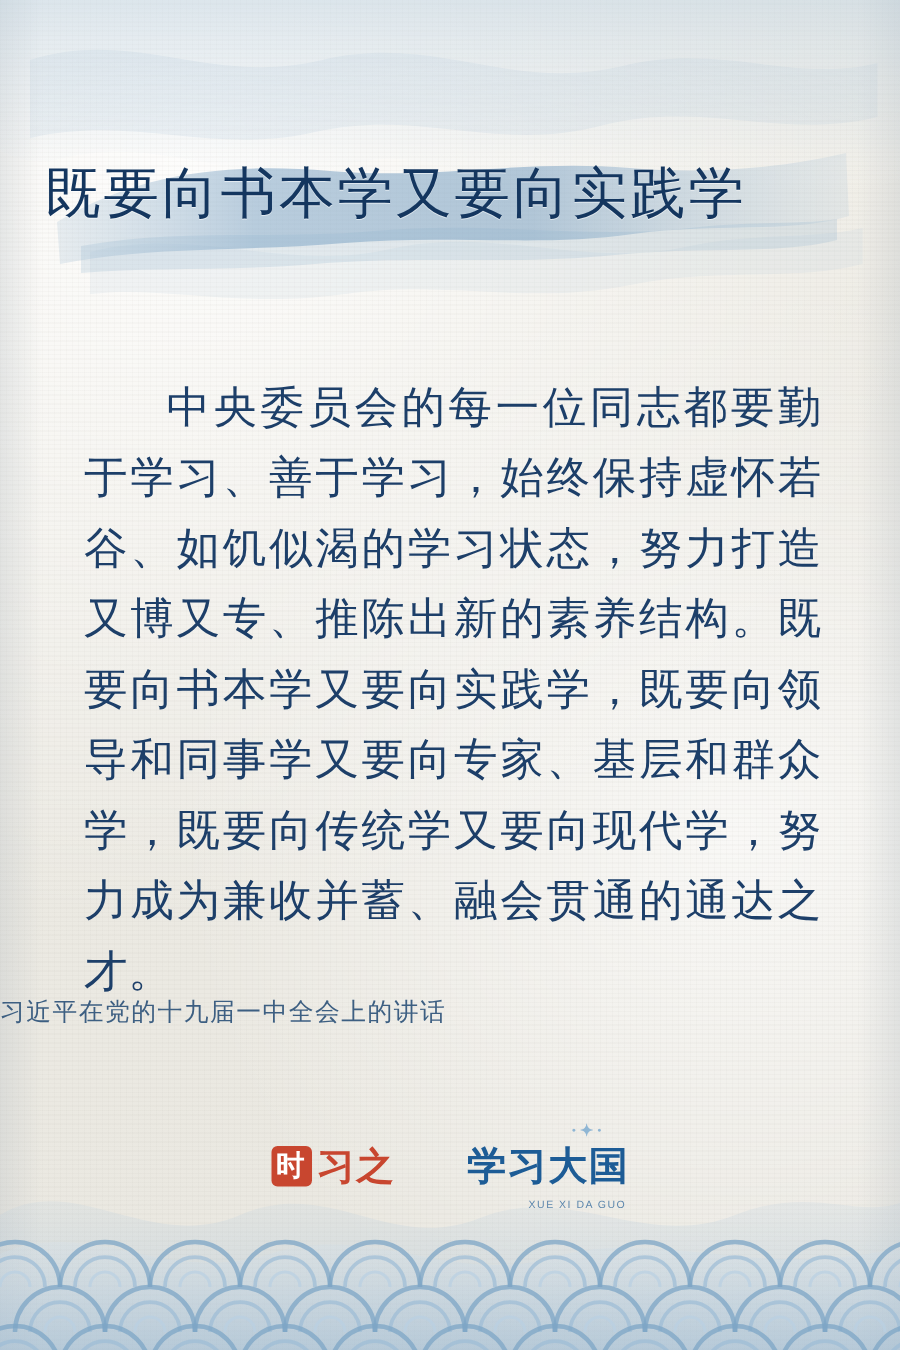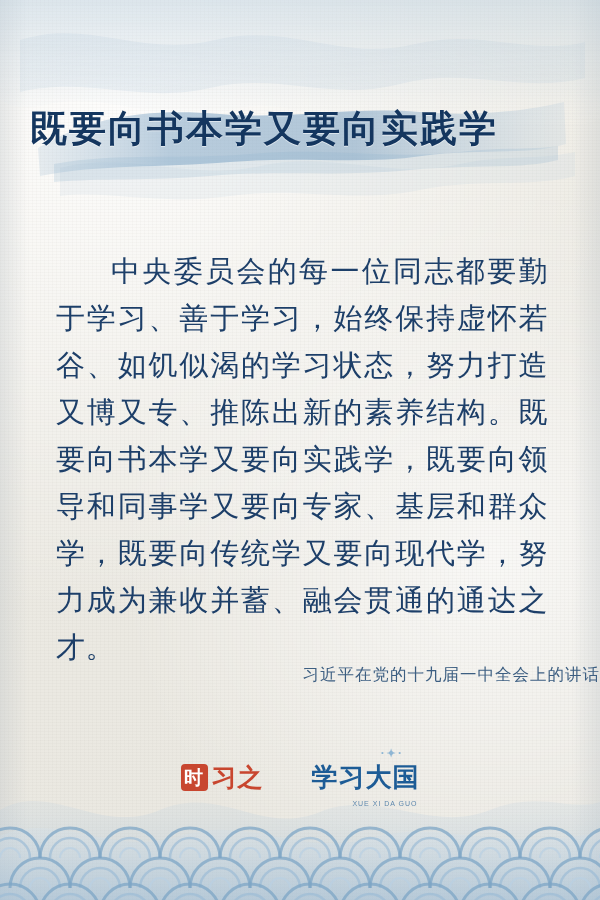--- a/index.html
+++ b/index.html
@@ -75,21 +75,21 @@
   }
 
   .title {
     position: absolute;
     top: 104px;
     left: 0;
     width: 528px;
     text-align: center;
     z-index: 5;
     font-family: "DejaVu Serif", "Liberation Serif", serif;
-    font-weight: bold;
+    font-weight: normal;
     font-size: 37px;
     letter-spacing: 2px;
     color: #14365f;
     text-shadow: 0 1px 0 rgba(255,255,255,0.55);
   }
 
   .body-text {
     position: absolute;
     top: 248px;
     left: 56px;
@@ -102,21 +102,21 @@
     text-align: justify;
     text-indent: 55px;
     letter-spacing: 0.5px;
   }
 
   .source {
     position: absolute;
     top: 660px;
     left: 0;
     width: 600px;
-    text-align: right;
+    text-align: left;
     z-index: 5;
     font-family: "DejaVu Sans", "Liberation Sans", sans-serif;
     font-size: 16.5px;
     line-height: 29px;
     color: #3d5f82;
     letter-spacing: 1px;
   }
 
   .logos {
     position: absolute;

